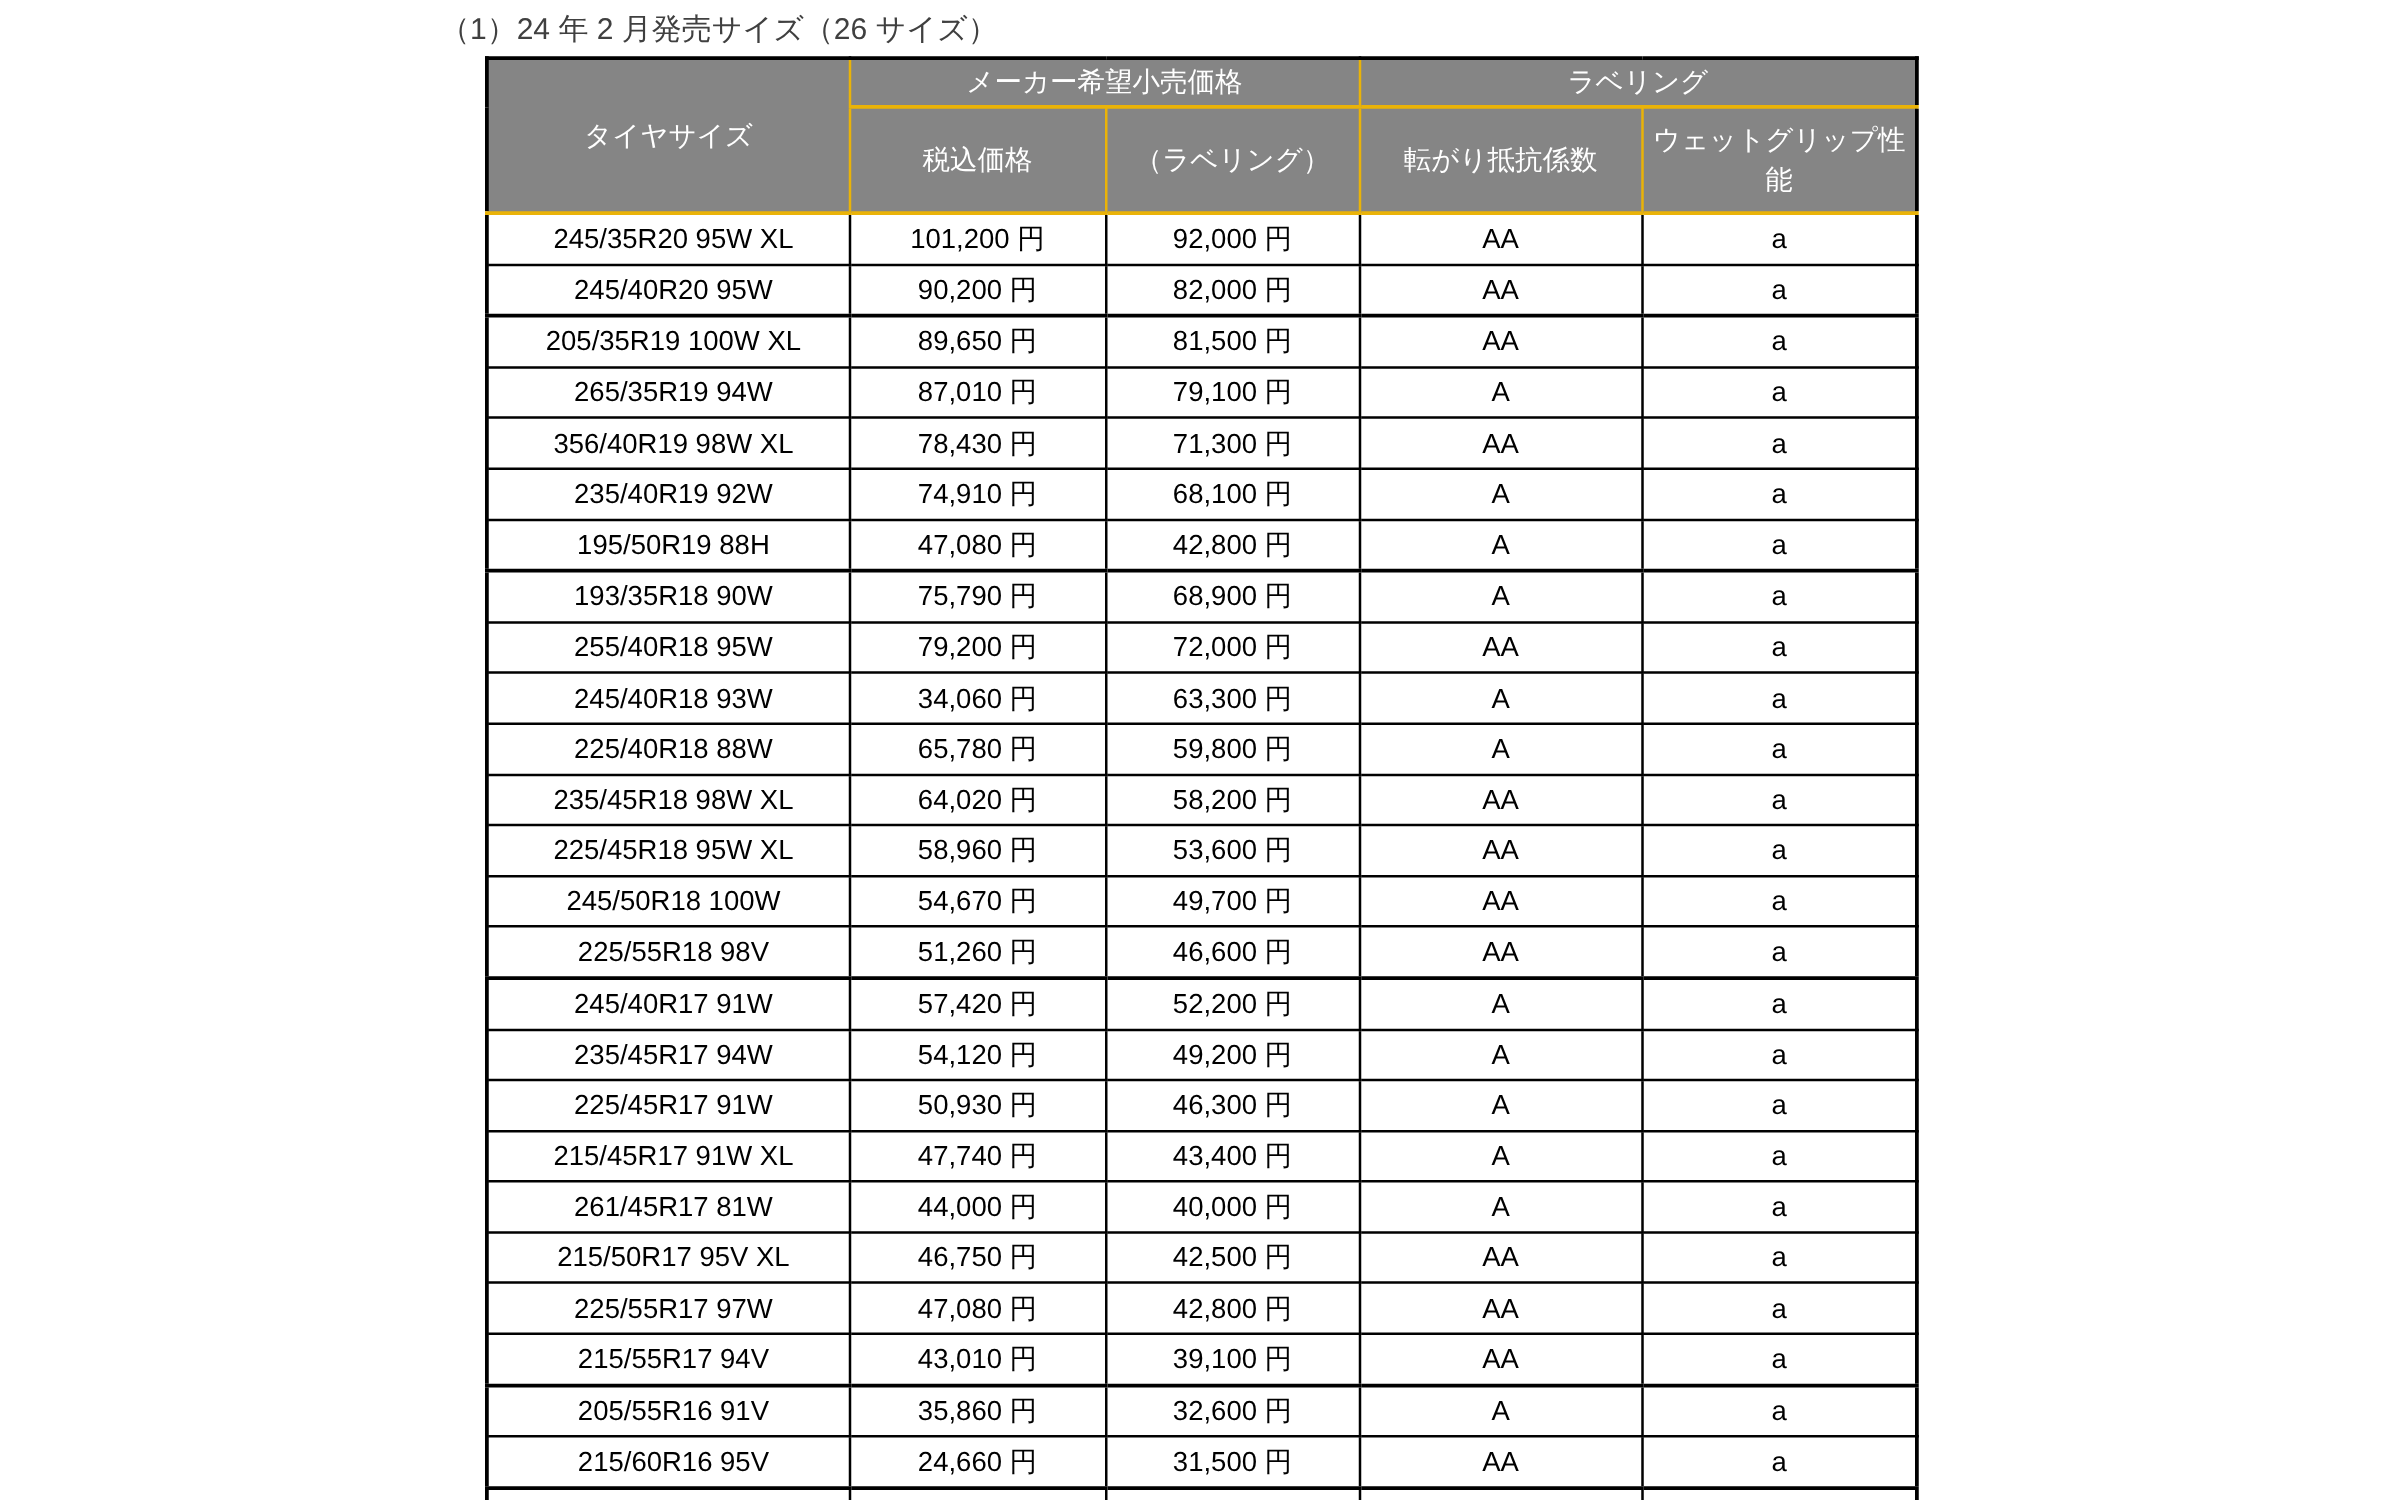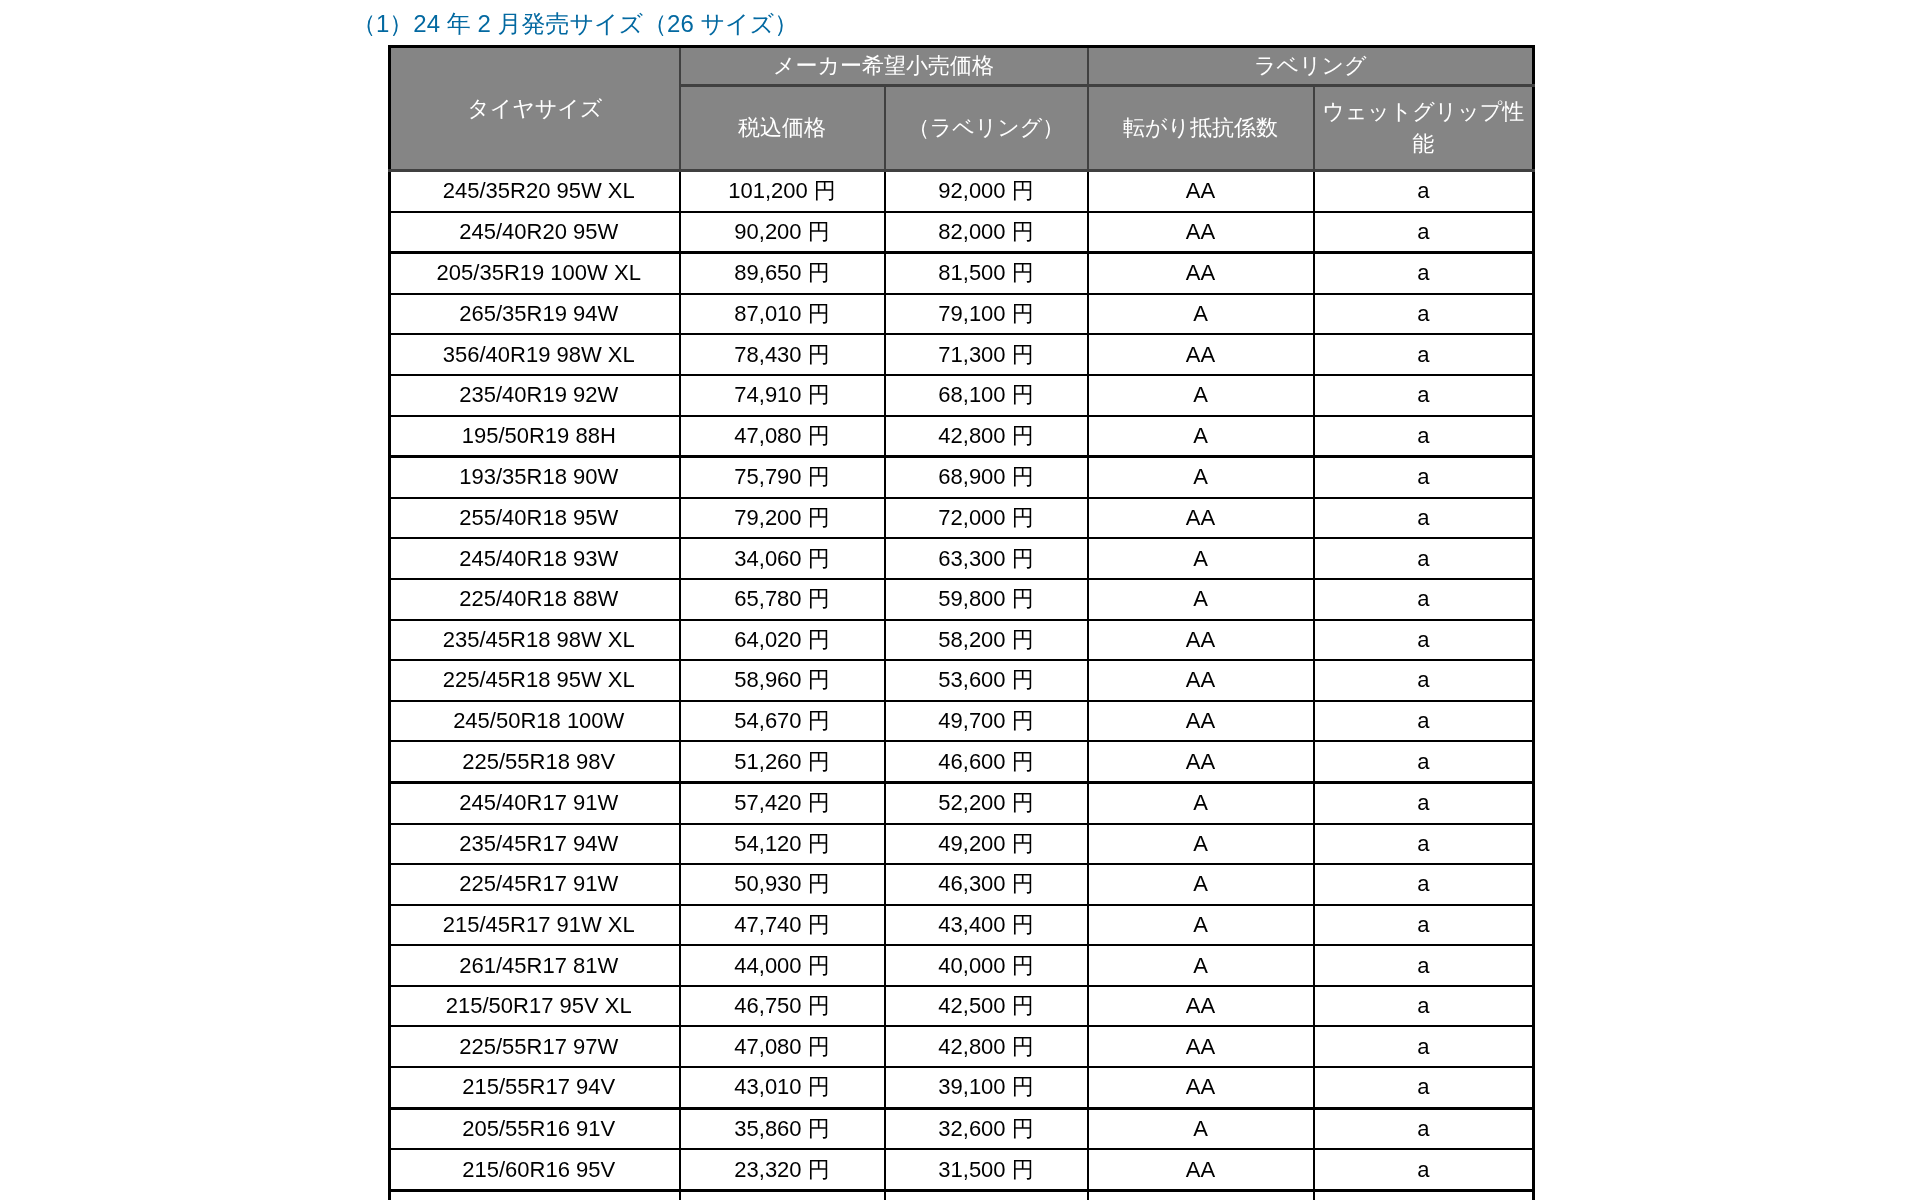--- a/index.html
+++ b/index.html
@@ -16,38 +16,38 @@
     position: relative;
     width: 1920px;
     height: 1200px;
   }
   .doc-title {
     position: absolute;
     left: 352px;
     top: 8px;
     font-size: 24px;
     line-height: 1.3;
-    color: #0369a1;
+    color: #404040;
     white-space: nowrap;
   }
   table.price-table {
     position: absolute;
     left: 388px;
     top: 45px;
     width: 1144px;
     border-collapse: collapse;
     table-layout: fixed;
     border: 3px solid #000000;
     font-size: 22px;
   }
   .price-table th {
     background: #858585;
     color: #ffffff;
     font-weight: normal;
-    border: 2px solid #404040;
+    border: 2px solid #eab308;
     text-align: center;
     vertical-align: middle;
     padding: 0 4px;
     line-height: 1.45;
   }
   .price-table tr.hdr-group th { height: 36px; border-bottom-width: 3px; }
   .price-table tr.hdr-sub th   { height: 82px; border-bottom-width: 3px; }
   .price-table th.rowspan-cell { border-bottom-width: 3px; }
   .price-table td {
     background: #ffffff;
@@ -257,21 +257,21 @@
         </tr>
         <tr>
           <td class="size-cell">205/55R16 91V</td>
           <td>35,860 円</td>
           <td>32,600 円</td>
           <td>A</td>
           <td>a</td>
         </tr>
         <tr class="group-end">
           <td class="size-cell">215/60R16 95V</td>
-          <td>23,320 円</td>
+          <td>24,660 円</td>
           <td>31,500 円</td>
           <td>AA</td>
           <td>a</td>
         </tr>
         <tr>
           <td class="size-cell">195/65R15 91H</td>
           <td>26,730 円</td>
           <td>24,300 円</td>
           <td>AA</td>
           <td>a</td>

